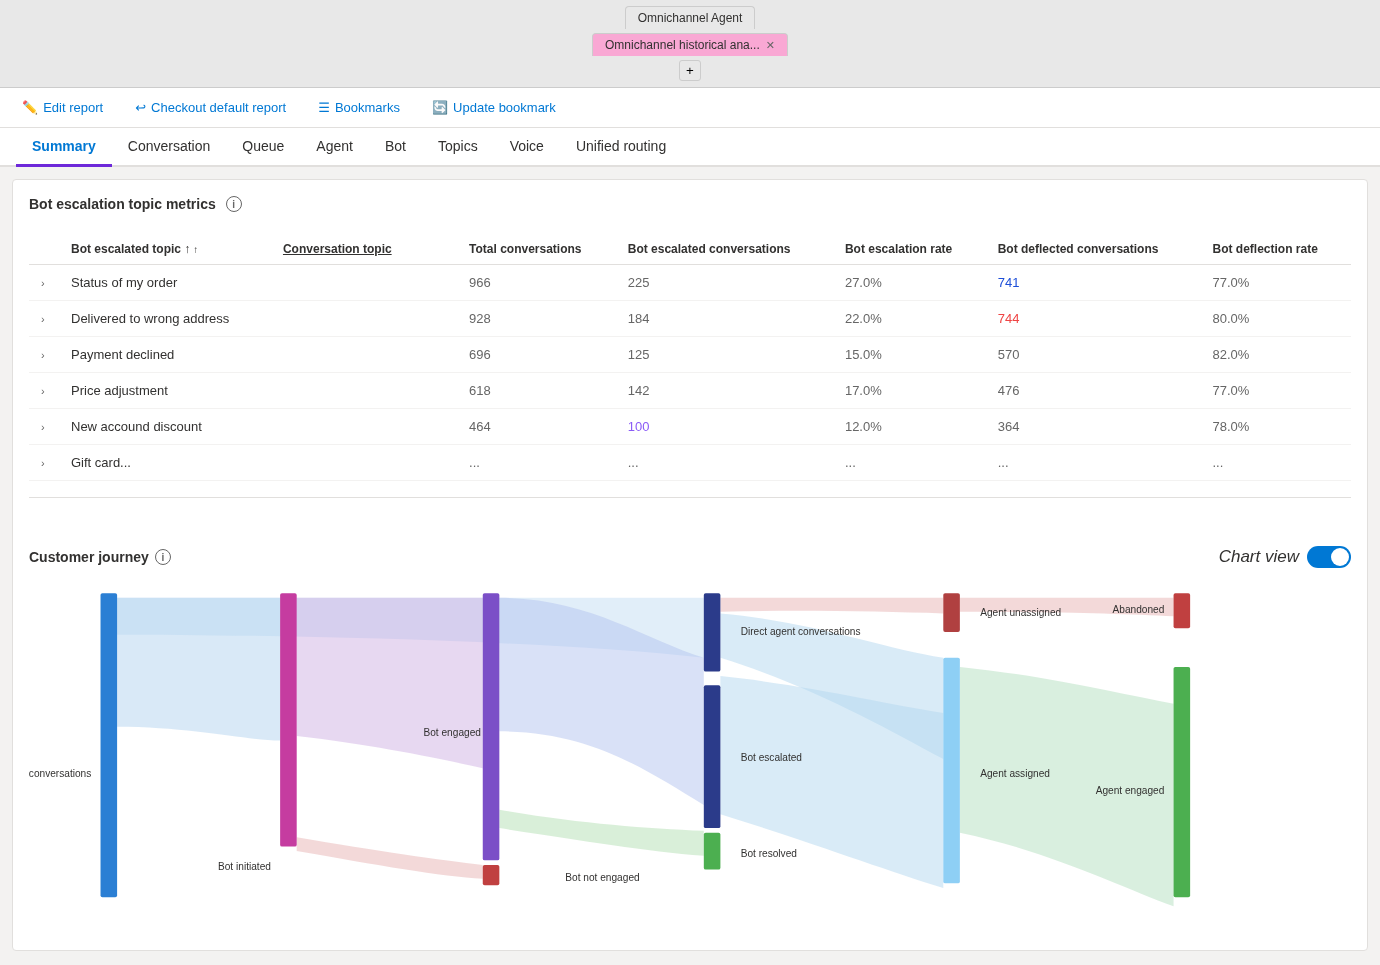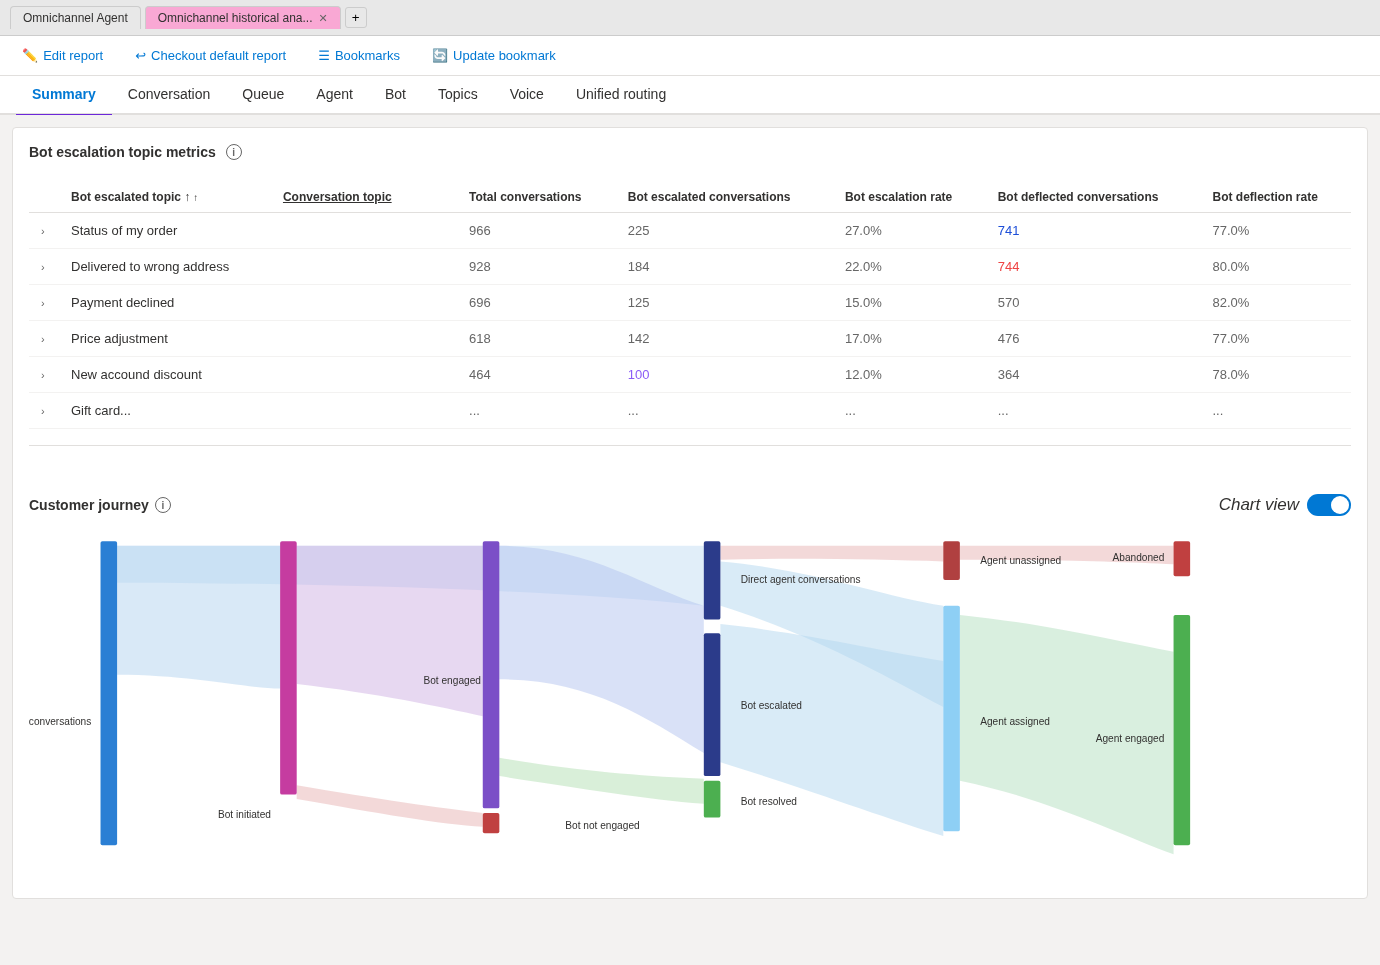--- a/index.html
+++ b/index.html
@@ -1,32 +1,32 @@
 <!DOCTYPE html>
 <html><head>
   <meta charset="utf-8">
   <style>
     * { box-sizing: border-box; margin: 0; padding: 0; }
     body { font-family: 'Segoe UI', Arial, sans-serif; background: #f3f2f1; font-size: 13px; color: #323130; }
 
     
-    .browser-chrome { background: #e8e8e8; padding: 6px 10px; display: flex; align-items: center; gap: 4px; border-bottom: 1px solid #ccc; }
+    .browser-chrome { background: #e8e8e8; padding: 6px 10px; display: flex; align-items: center; gap: 4px; border-bottom: 1px solid #ccc; flex-direction: column; }
     .browser-tab { background: #f9a8d4; border: 1px solid #ccc; border-bottom: none; padding: 4px 12px; font-size: 12px; display: flex; align-items: center; gap: 6px; cursor: pointer; border-radius: 4px 4px 0 0; }
     .browser-tab.inactive { background: #e8e8e8; }
     .browser-tab-close { cursor: pointer; color: #666; font-size: 11px; }
     .browser-tab-add { background: none; border: 1px solid #ccc; padding: 2px 6px; border-radius: 3px; cursor: pointer; }
 
     
     .toolbar { background: #fff; padding: 8px 16px; display: flex; align-items: center; gap: 20px; border-bottom: 1px solid #e1dfdd; }
     .toolbar-btn { display: flex; align-items: center; gap: 5px; color: #0078d4; font-size: 13px; cursor: pointer; background: none; border: none; padding: 4px 6px; }
 
     
     .nav-tabs { background: #fff; padding: 0 16px; display: flex; gap: 0; border-bottom: 2px solid #e1dfdd; }
     .nav-tab { padding: 10px 16px; font-size: 14px; cursor: pointer; color: #323130; border-bottom: 3px solid transparent; margin-bottom: -2px; white-space: nowrap; }
-    .nav-tab.active { color: #0078d4; border-bottom: 1px solid #6d28d9; font-weight: 600; }
+    .nav-tab.active { color: #0078d4; border-bottom: 3px solid #6d28d9; font-weight: 600; }
 
     
     .main-content { background: #fff; margin: 12px; border: 1px solid #e1dfdd; border-radius: 4px; }
 
     
     .section { padding: 16px; }
     .section-title { font-size: 14px; font-weight: 600; color: #323130; display: flex; align-items: flex-end; gap: 10px; margin-bottom: 22px; }
     .info-icon { width: 16px; height: 16px; border-radius: 50%; border: 1.5px solid #666; display: inline-flex; align-items: center; justify-content: center; font-size: 10px; color: #666; cursor: pointer; }
 
     

